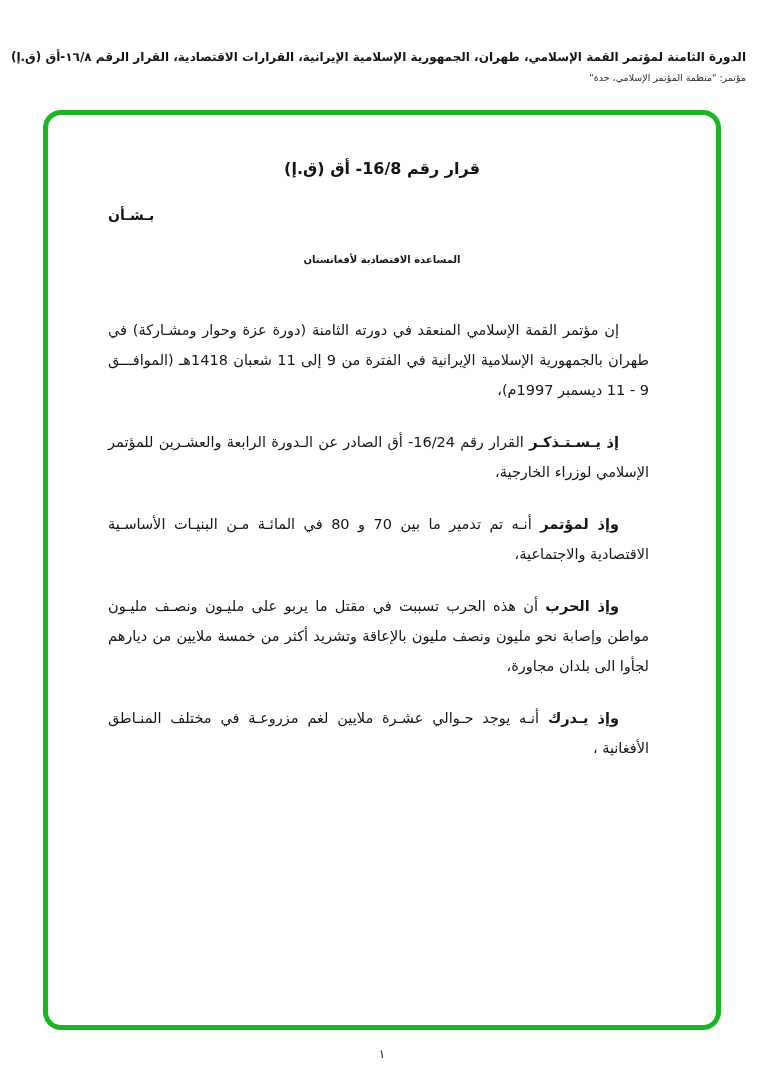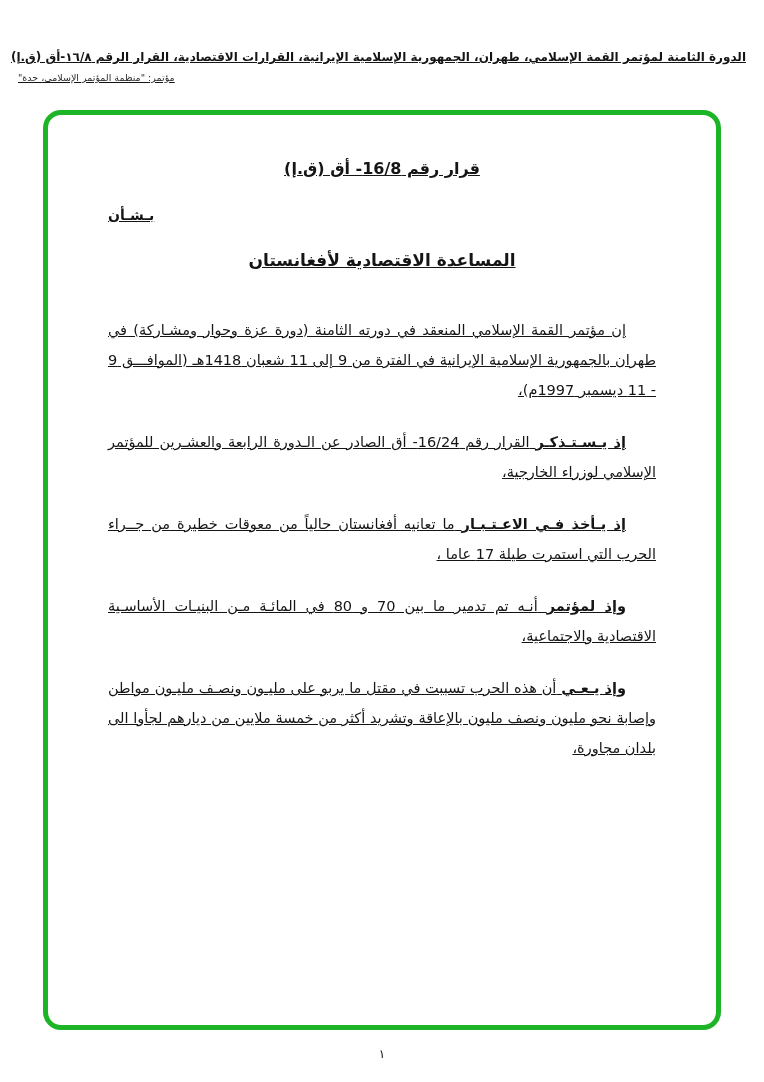--- a/index.html
+++ b/index.html
@@ -9,23 +9,22 @@
     width: 764px;
     height: 1082px;
     background: #ffffff;
     color: #151515;
     font-family: "DejaVu Sans", sans-serif;
     overflow: hidden;
     position: relative;
   }
   .doc-header {
     direction: rtl;
-    text-align: left;
+    text-align: right;
     padding: 48px 18px 0 18px;
-    text-decoration: underline;
   }
   .header-line1 {
     font-size: 12px;
     font-weight: bold;
     line-height: 18px;
     white-space: nowrap;
   }
   .header-line2 {
     font-size: 9.5px;
     line-height: 13px;
@@ -34,48 +33,47 @@
   }
   .green-frame {
     width: 678px;
     height: 920px;
     margin: 26px auto 0 auto;
     border: 5px solid var(--frame-green);
     border-radius: 18px;
     direction: rtl;
     padding: 28px 60px 20px 60px;
     background: #ffffff;
-    text-decoration: underline;
   }
   .doc-title {
     font-size: 16px;
     font-weight: bold;
     text-align: center;
     margin: 14px 0 0 0;
     line-height: 24px;
   }
   .doc-subtitle {
     font-size: 14px;
     font-weight: bold;
     text-align: left;
     margin-top: 24px;
     line-height: 20px;
   }
   .doc-subject {
-    font-size: 17px;
+    font-size: 10px;
     font-weight: bold;
     text-align: center;
     margin-top: 24px;
     line-height: 22px;
   }
   .doc-body {
     margin-top: 44px;
   }
   .doc-body p {
-    margin: 0 0 22px 0;
+    margin: 0 7px 22px 0;
     font-size: 14.5px;
     line-height: 30px;
     text-align: justify;
     text-indent: 30px;
   }
   .doc-body p .lead {
     font-weight: bold;
   }
   .page-footer {
     text-align: center;
@@ -106,35 +104,35 @@
 
     <p>
       <span>إن مؤتمر القمة الإسلامي المنعقد في دورته الثامنة (دورة عزة وحوار ومشـاركة) في طهران بالجمهورية الإسلامية الإيرانية في الفترة من 9 إلى 11 شعبان 1418هـ (الموافـــق 9 - 11 ديسمبر 1997م)،</span>
     </p>
 
     <p>
       <span class="lead">إذ يـسـتـذكـر</span>
       <span>القرار رقم 16/24- أق الصادر عن الـدورة الرابعة والعشـرين للمؤتمر الإسلامي لوزراء الخارجية،</span>
     </p>
 
-    <p>
-      <span class="lead">إذ يـأخذ فـي الاعـتـبـار</span>
-      <span>ما تعانيه أفغانستان حالياً من معوقات خطيرة من جــراء الحرب التي استمرت طيلة 17 عاما ،</span>
-    </p>
 
     <p>
       <span class="lead">وإذ لمؤتمر</span>
       <span>أنـه تم تدمير ما بين 70 و 80 في المائـة مـن البنيـات الأساسـية الاقتصادية والاجتماعية،</span>
     </p>
 
     <p>
-      <span class="lead">وإذ يـعـي</span>
+      <span class="lead">وإذ الحرب</span>
       <span>أن هذه الحرب تسببت في مقتل ما يربو على مليـون ونصـف مليـون مواطن وإصابة نحو مليون ونصف مليون بالإعاقة وتشريد أكثر من خمسة ملايين من ديارهم لجأوا الى بلدان مجاورة،</span>
     </p>
 
+    <p>
+      <span class="lead">وإذ يـدرك</span>
+      <span>أنـه يوجد حـوالي عشـرة ملايين لغم مزروعـة في مختلف المنـاطق الأفغانية ،</span>
+    </p>
 
 
   </div>
 </div>
 
 <footer class="page-footer">
   <span>١</span>
 </footer>
 
 </body></html>

